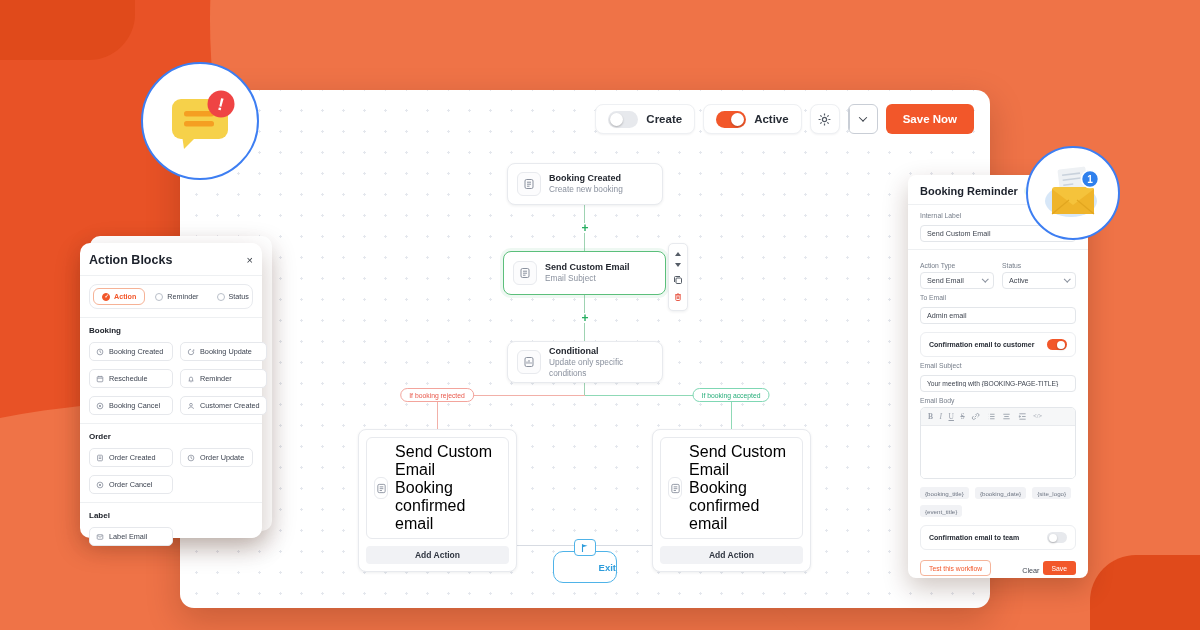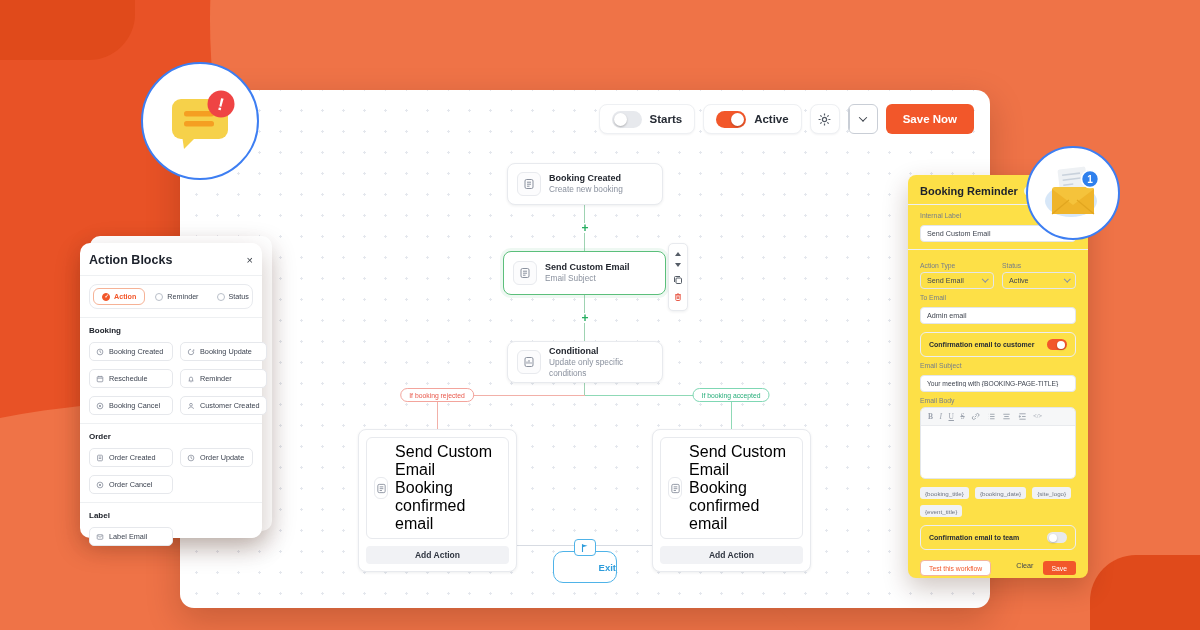--- a/index.html
+++ b/index.html
@@ -88,21 +88,21 @@
   .radio-opt.selz { border:1px solid #f6b296; border-radius:6px; color:#f2572a; font-weight:bold; flex:none; }
   .rdot { width:8px; height:8px; border:1px solid #b9bfc9; border-radius:50%; flex:none; }
   .rdot.onr { background:#f2572a; border-color:#f2572a; position:relative; }
   .rdot.onr::after { content:"✓"; color:#fff; font-size:5.5px; position:absolute; left:1.6px; top:-0.5px; }
   .sect { font-size:8px; font-weight:bold; color:#20242c; margin:2px 0 7px; }
   .bgrid { display:grid; grid-template-columns:84px 1fr; gap:8px 7px; }
   .blockbtn { display:flex; align-items:center; gap:5px; border:1px solid #e6e8ec; border-radius:5px; height:19px;
     padding:0 6px; font-size:7.3px; color:#3c4350; cursor:pointer; background:#fff; white-space:nowrap; }
 
   
-  .inspector { position:absolute; left:908px; top:175px; width:180px; height:403px; background:#fde047; border-radius:8px;
+  .inspector { position:absolute; left:908px; top:175px; width:180px; height:403px; background:#ffffff; border-radius:8px;
     z-index:5; box-shadow:0 10px 26px rgba(60,20,5,.24); padding:10px 12px; }
   .inspector .head { display:flex; align-items:center; gap:6px; }
   .inspector h1 { font-size:11px; color:#1c212b; }
   .badge { background:#e6f7ef; color:#2bb673; font-size:5.6px; font-weight:bold; padding:2px 5px; border-radius:999px; }
   .idiv { border-top:1px solid #eef0f2; margin:7px -12px; }
   .flabel { font-size:6.8px; color:#767e8a; margin:5px 0 3px; }
   .tinput { width:100%; height:17px; border:1px solid #e3e6ea; border-radius:4px; font-size:7.2px; color:#3f4550;
     padding:0 6px; font-family:inherit; background:#fff; }
   .row2 { display:flex; gap:8px; }
   .row2 > div { flex:1; min-width:0; }
@@ -113,21 +113,21 @@
   .tgbox .lb { font-size:7px; font-weight:bold; color:#272c35; }
   .editor { border:1px solid #e3e6ea; border-radius:5px; margin-top:2px; overflow:hidden; }
   .etoolbar { display:flex; align-items:center; gap:6.5px; background:#f6f7f8; border-bottom:1px solid #e9ebee; padding:4px 7px; }
   .ebtn { font-size:7.5px; color:#9aa1ac; cursor:pointer; line-height:1; font-family:"Liberation Serif", serif; }
   .ebtn.b { font-weight:bold; } .ebtn.i { font-style:italic; } .ebtn.u { text-decoration:underline; } .ebtn.s { text-decoration:line-through; }
   .ebody { height:52px; background:#fff; }
   .tags { display:flex; flex-wrap:wrap; gap:6px; margin-top:8px; }
   .tag { background:#f1f2f5; border-radius:3px; padding:2.5px 5px; font-size:6.2px; color:#6e7683; cursor:pointer; }
   .ifooter { display:flex; justify-content:space-between; align-items:center; margin-top:10px; }
   .testbtn { border:1px solid #f5b49a; color:#f2572a; border-radius:4px; padding:3.5px 8px; font-size:6.8px; background:#fff; font-family:inherit; cursor:pointer; }
-  .fright { display:flex; align-items:flex-start; gap:9px; }
+  .fright { display:flex; align-items:flex-end; gap:3px; }
   .clearbtn { font-size:7.2px; color:#3f4550; cursor:pointer; }
   .saveminibtn { background:#f2572a; color:#fff; border:none; border-radius:3px; padding:3.5px 9px; font-size:6.8px; font-family:inherit; cursor:pointer; }
 
   
   .deco { position:absolute; background:#fff; border:2.5px solid #3d7ef2; border-radius:50%; z-index:6;
     display:flex; align-items:center; justify-content:center; }
   .chat-circle { left:141px; top:62px; width:118px; height:118px; }
   .mail-circle { left:1026px; top:146px; width:94px; height:94px; border-width:2px; }
 </style>
 </head>
@@ -138,21 +138,21 @@
 <div class="bg-shape bg-tl"></div>
 <div class="bg-shape bg-br"></div>
 
 <div class="canvas">
 
   <div class="topbar">
     <div class="pill">
       <span class="toggle t-lg off">
           <span class="knob"></span>
         </span>
-      <span class="pill-label">Starts</span>
+      <span class="pill-label">Create</span>
     </div>
     <div class="pill">
       <span class="toggle t-lg on">
           <span class="knob"></span>
         </span>
       <span class="pill-label">Active</span>
     </div>
     <div class="iconbtn">
       <svg width="15" height="15" viewBox="0 0 15 15">
         <g stroke="#555c66" stroke-width="1.2" fill="none">

